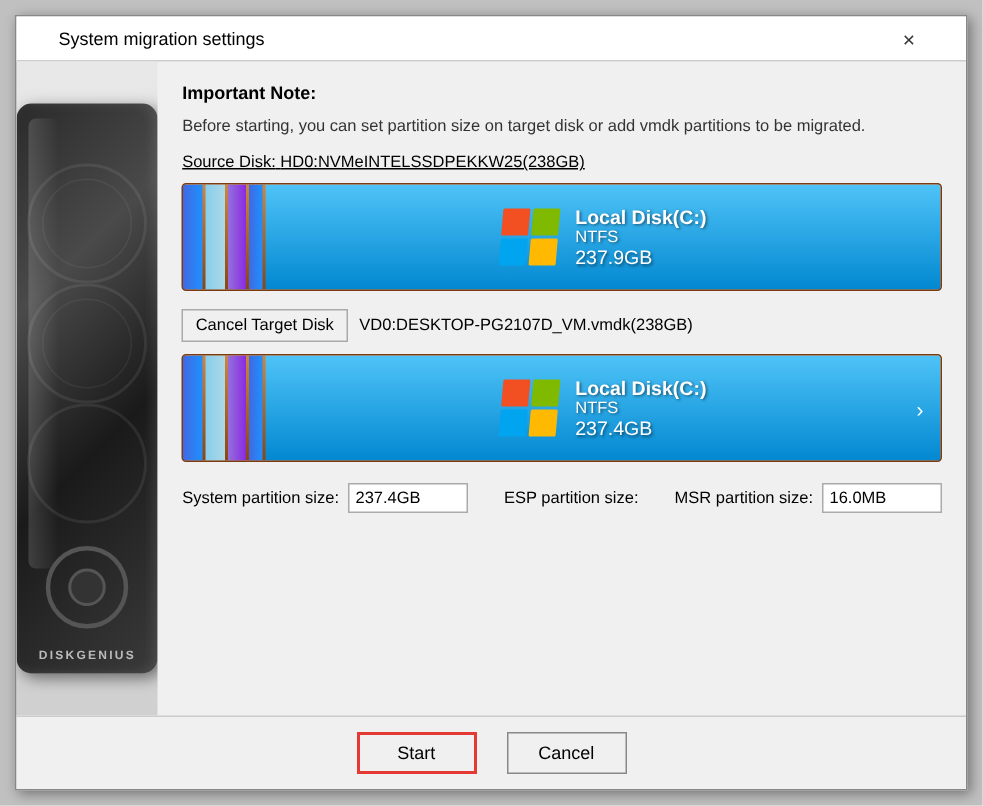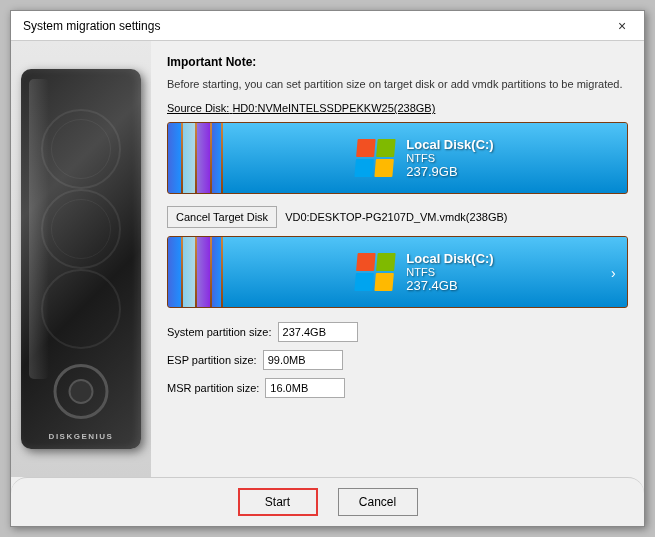--- a/index.html
+++ b/index.html
@@ -18,21 +18,21 @@
       height: 517px;
       background: #f0f0f0;
       border: 1px solid #888;
       box-shadow: 2px 2px 8px rgba(0,0,0,0.4);
       display: flex;
       flex-direction: column;
     }
     .title-bar {
       background: #ffffff;
       border-bottom: 1px solid #ccc;
-      padding: 6px 12px;
+      padding: 6px 28px;
       display: flex;
       justify-content: space-between;
       align-items: center;
       height: 30px;
     }
     .title-bar-text {
       font-size: 12px;
       font-weight: normal;
     }
     .close-btn {
@@ -200,22 +200,22 @@
       border: 1px solid #aaa;
       cursor: pointer;
       white-space: nowrap;
     }
     .target-disk-label {
       font-size: 11px;
       color: #000;
     }
     .partition-info {
       display: grid;
-      grid-template-columns: 1fr;
-      gap: 8px;
+      grid-template-columns: 1fr 1fr 1fr;
+      gap: 24px;
       margin-top: 6px;
     }
     .partition-row {
       display: flex;
       align-items: center;
       gap: 6px;
     }
     .partition-label {
       font-size: 11px;
       color: #000;
@@ -229,21 +229,20 @@
       padding: 2px 4px;
       font-size: 11px;
     }
     .dialog-footer {
       padding: 10px 16px;
       display: flex;
       justify-content: center;
       gap: 20px;
       border-top: 1px solid #ccc;
       background: #f0f0f0;
-      border-radius: 16px;
     }
     .footer-btn {
       min-width: 80px;
       height: 28px;
       padding: 0 16px;
       font-size: 12px;
       cursor: pointer;
       background: #f0f0f0;
       border: 1px solid #888;
     }
@@ -340,21 +339,20 @@
         <span class="arrow-right">›</span>
       </div>
 
       <div class="partition-info">
         <div class="partition-row">
           <span class="partition-label">System partition size:</span>
           <input class="partition-input" type="text" value="237.4GB" style="">
         </div>
         <div class="partition-row">
           <span class="partition-label">ESP partition size:</span>
-          <input class="partition-input" type="text" value="99.0MB" style="">
         </div>
         <div class="partition-row">
           <span class="partition-label">MSR partition size:</span>
           <input class="partition-input" type="text" value="16.0MB" style="">
         </div>
       </div>
 
       <div class="spacer"></div>
     </div>
   </div>

